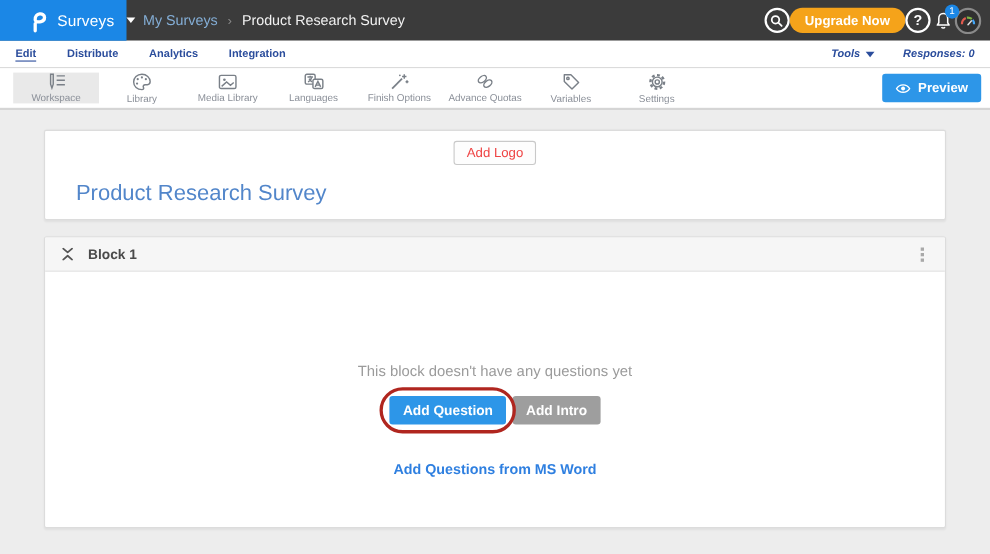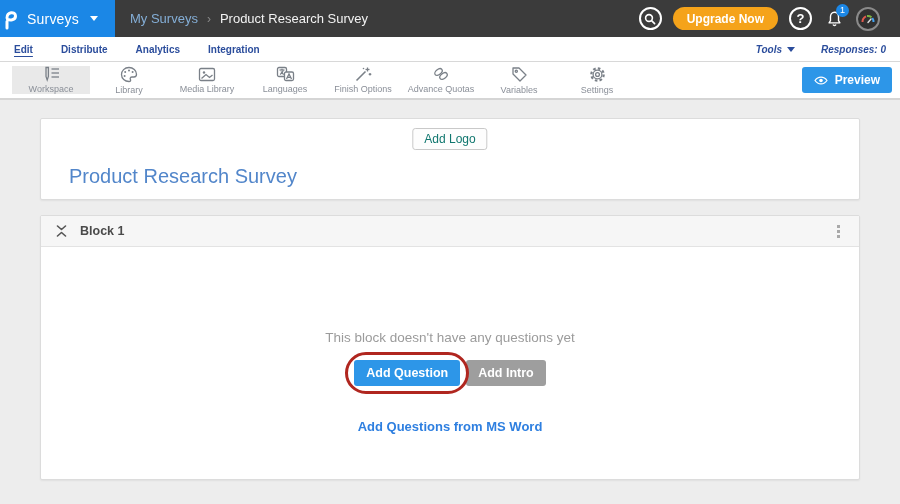--- a/index.html
+++ b/index.html
@@ -2,29 +2,29 @@
 <html><head>
 <meta charset="utf-8">
 <style>
   * { margin:0; padding:0; box-sizing:border-box; }
   html,body { width:900px; height:504px; overflow:hidden; background:#ededed;
     font-family:"Liberation Sans", sans-serif; -webkit-font-smoothing:antialiased; }
 
   
   .topbar { height:37px; background:#3b3b3b; display:flex; align-items:center; color:#fff; }
   .logo-area { width:115px; height:37px; background:#1b87e6; display:flex; align-items:center;
-    padding-left:1px; gap:9px; cursor:pointer; }
+    padding-left:26px; gap:9px; cursor:pointer; }
   .logo-area .app-name { font-size:14px; font-weight:500; letter-spacing:.2px; }
   .caret { width:0; height:0; border-left:4px solid transparent; border-right:4px solid transparent;
     border-top:5px solid #fff; margin-left:2px; }
   .breadcrumb { display:flex; align-items:center; gap:9px; margin-left:15px; font-size:13px; }
   .crumb-parent { color:#84aed6; cursor:pointer; }
   .crumb-sep { color:#8a8a8a; font-size:12px; }
   .crumb-current { color:#f2f2f2; }
-  .topbar-right { margin-left:auto; display:flex; align-items:center; gap:11px; padding-right:20px; }
+  .topbar-right { margin-left:auto; display:flex; align-items:center; padding-right:8px; }
   .ring-btn { width:23px; height:23px; border:2px solid #fff; border-radius:50%;
     display:flex; align-items:center; justify-content:center; cursor:pointer; flex:0 0 auto; }
   .help-q { font-size:13px; font-weight:bold; color:#fff; line-height:1; }
   .upgrade-btn { background:#f5a31a; color:#fff; border:none; border-radius:12px;
     height:23px; padding:0 14px; font-size:12px; font-weight:bold;
     font-family:"Liberation Sans",sans-serif; cursor:pointer; }
   .bell-wrap { position:relative; width:22px; height:22px; display:flex; align-items:center;
     justify-content:center; cursor:pointer; }
   .badge { position:absolute; top:-4px; right:-4px; min-width:13px; height:13px; background:#1b87e6;
     border-radius:7px; font-size:9px; display:flex; align-items:center; justify-content:center; color:#fff; }
@@ -59,21 +59,21 @@
     padding:0 12px; font-size:12px; font-weight:bold; display:flex; align-items:center; gap:7px;
     cursor:pointer; font-family:"Liberation Sans",sans-serif; }
 
   
   .main { padding:18px 40px 0 40px; }
   .card { background:#fff; border:1px solid #dcdcdc; border-radius:2px;
     box-shadow:0 1px 2px rgba(0,0,0,.06); }
   .survey-card { height:82px; position:relative; }
   .add-logo-btn { position:absolute; left:50%; transform:translateX(-50%); top:9px;
     background:#fdfdfd; border:1px solid #c9c9c9; border-radius:3px; padding:3px 11px;
-    font-size:12px; color:#0f766e; cursor:pointer; font-family:"Liberation Sans",sans-serif; }
+    font-size:12px; color:#ef4444; cursor:pointer; font-family:"Liberation Sans",sans-serif; }
   .survey-title { position:absolute; left:28px; top:46px; font-size:20px; color:#5286ca; cursor:text; }
 
   .block-card { margin-top:15px; height:265px; display:flex; flex-direction:column; }
   .block-header { height:31px; background:#f6f6f6; border-bottom:1px solid #e3e3e3;
     display:flex; align-items:center; padding:0 15px; flex:0 0 auto; }
   .block-title { font-size:12.5px; font-weight:600; color:#4a4a4a; margin-left:13px; }
   .collapse-btn { cursor:pointer; display:flex; }
   .kebab { margin-left:auto; display:flex; flex-direction:column; gap:2px; cursor:pointer; padding:4px; }
   .kebab div { width:3px; height:3px; background:#a9a9a9; }
   .block-body { flex:1; display:flex; flex-direction:column; align-items:center; padding-top:83px; }

